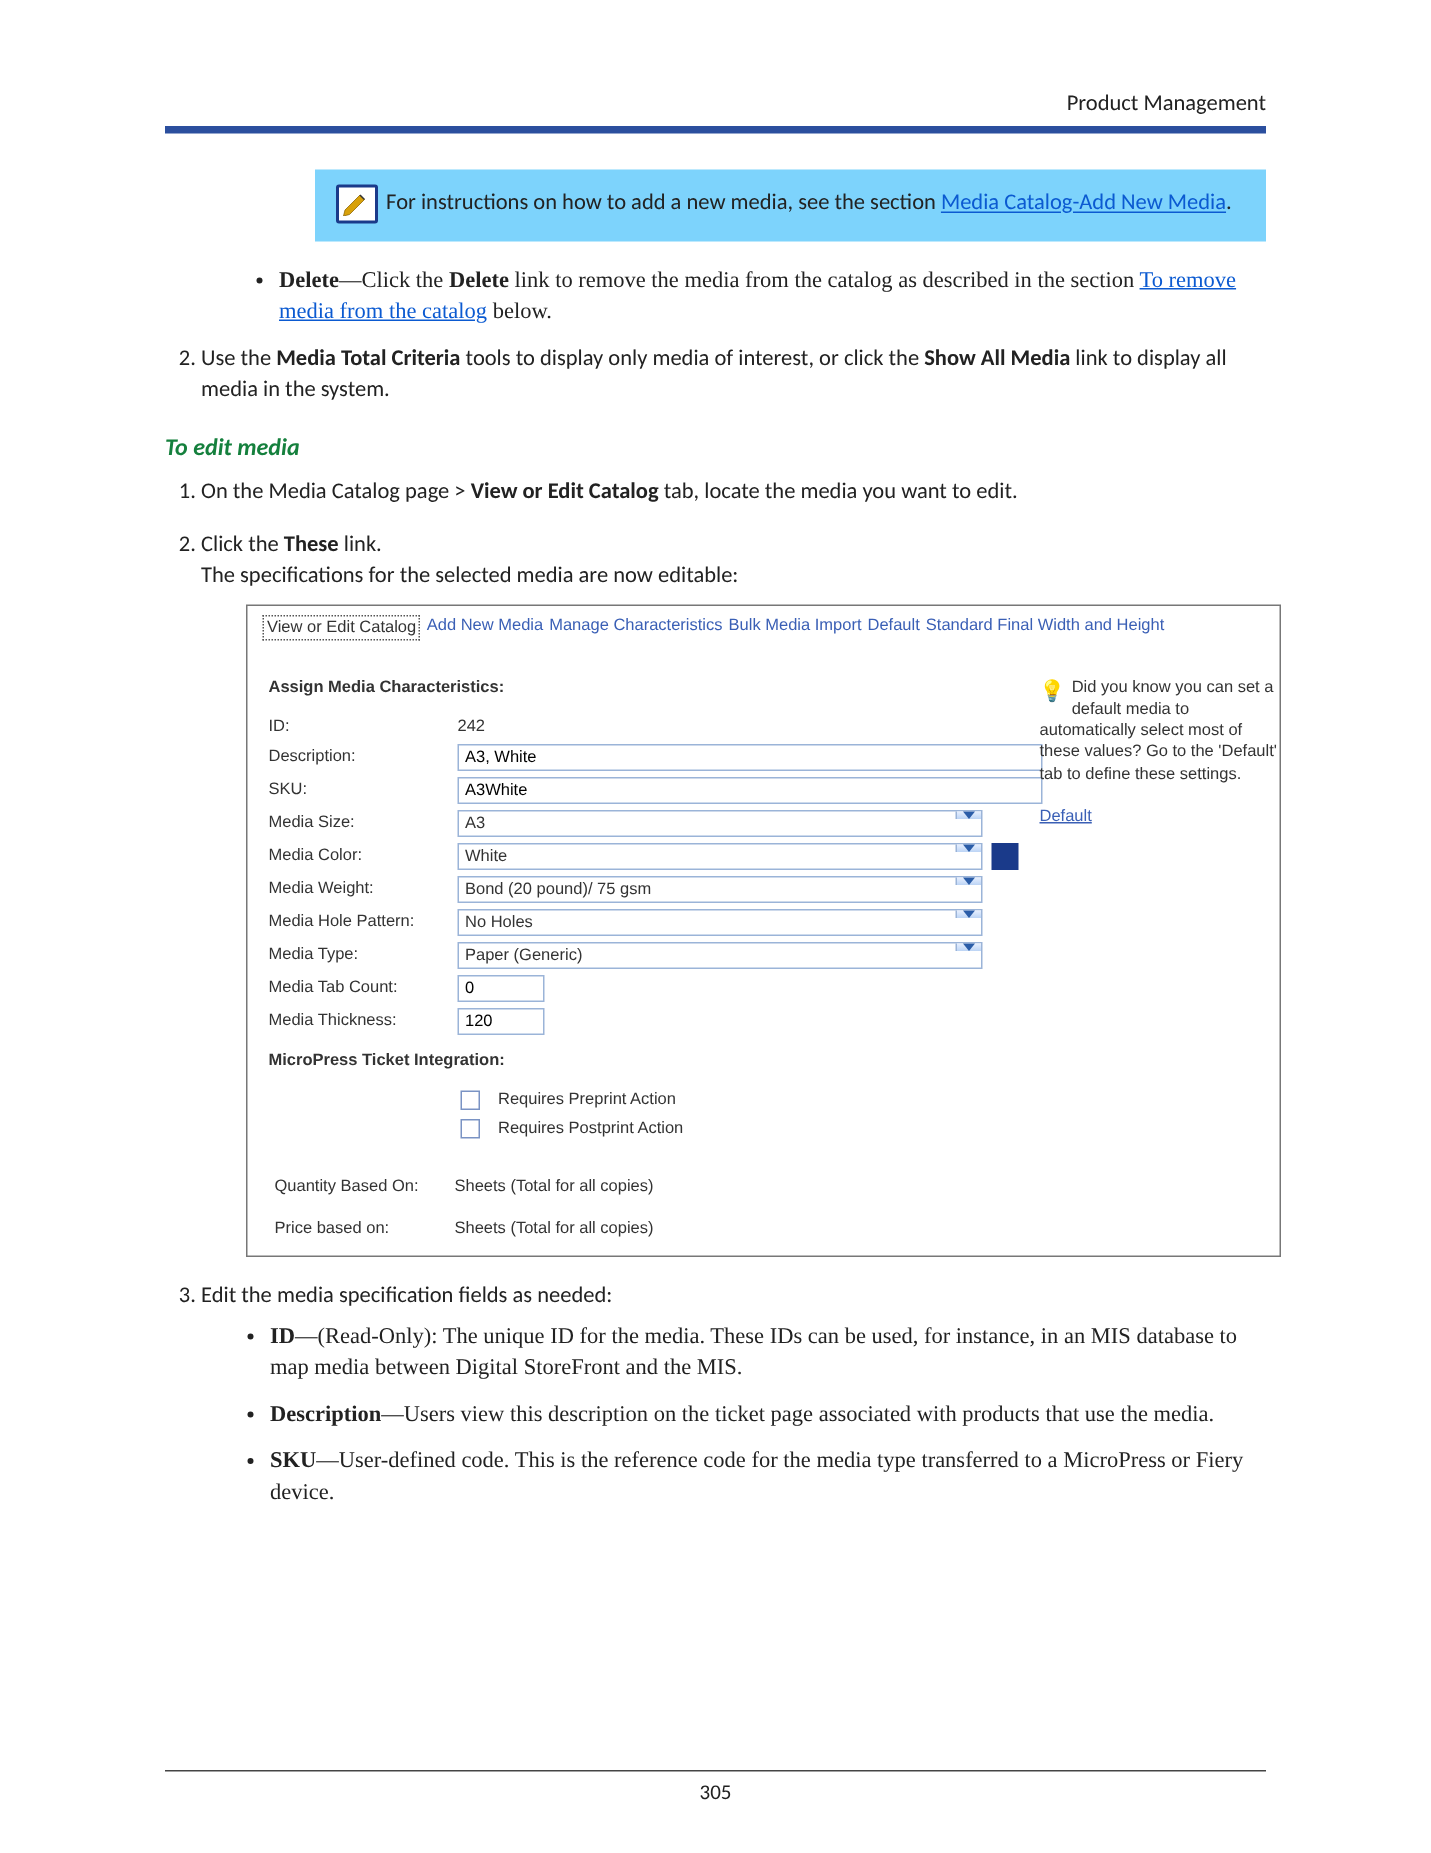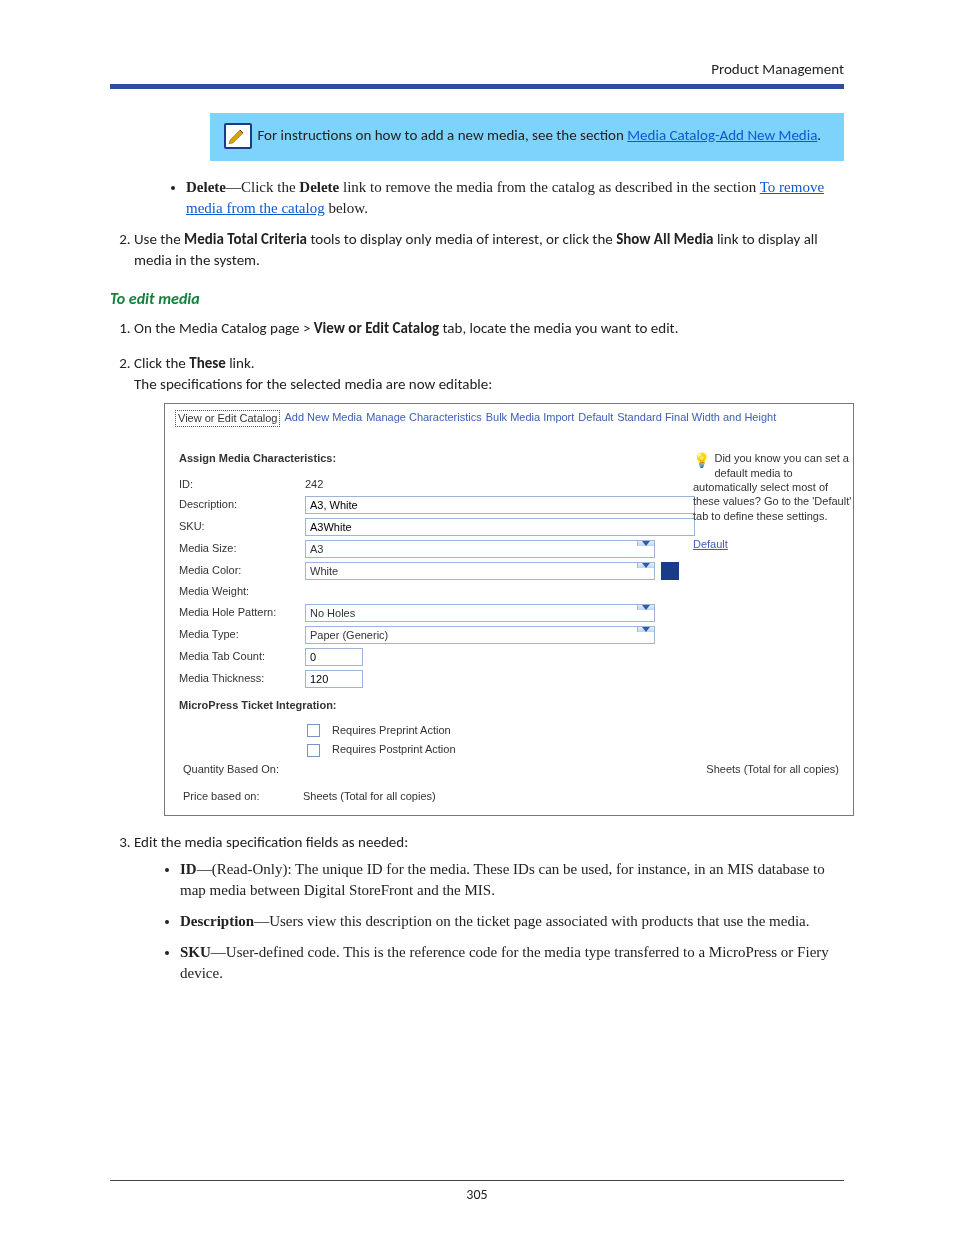--- a/index.html
+++ b/index.html
@@ -247,20 +247,26 @@
             <div class="ss-select">
               <div class="sel-text">White</div>
               <div class="sel-btn">
                   <div class="chev"></div>
                 </div>
             </div>
             <div class="ss-navy-box"></div>
           </div>
           <div class="ss-row">
             <div class="ss-label">Media Weight:</div>
+            <div class="ss-select">
+              <div class="sel-text">Bond (20 pound)/ 75 gsm</div>
+              <div class="sel-btn">
+                  <div class="chev"></div>
+                </div>
+            </div>
           </div>
           <div class="ss-row">
             <div class="ss-label">Media Hole Pattern:</div>
             <div class="ss-select">
               <div class="sel-text">No Holes</div>
               <div class="sel-btn">
                   <div class="chev"></div>
                 </div>
             </div>
           </div>
@@ -285,21 +291,21 @@
           <div class="ss-section-title" style="margin-top:10px;">MicroPress Ticket Integration:</div>
           <div class="ss-chk">
             <div class="ss-chk-box"></div>
             <span>Requires Preprint Action</span>
           </div>
           <div class="ss-chk">
             <div class="ss-chk-box"></div>
             <span>Requires Postprint Action</span>
           </div>
 
-          <div class="ss-foot-row" style="margin-top:4px;justify-content:space-between;">
+          <div class="ss-foot-row" style="margin-top:24px;">
             <div class="ss-foot-label">Quantity Based On:</div>
             <div>Sheets (Total for all copies)</div>
           </div>
           <div class="ss-foot-row">
             <div class="ss-foot-label">Price based on:</div>
             <div>Sheets (Total for all copies)</div>
           </div>
         </div>
       </div>
     </li>

